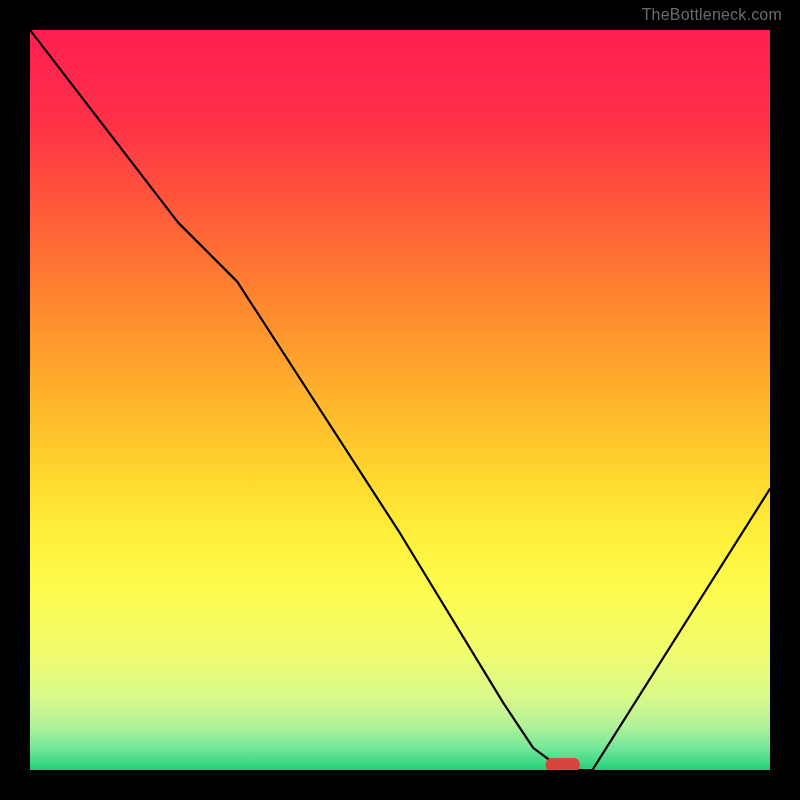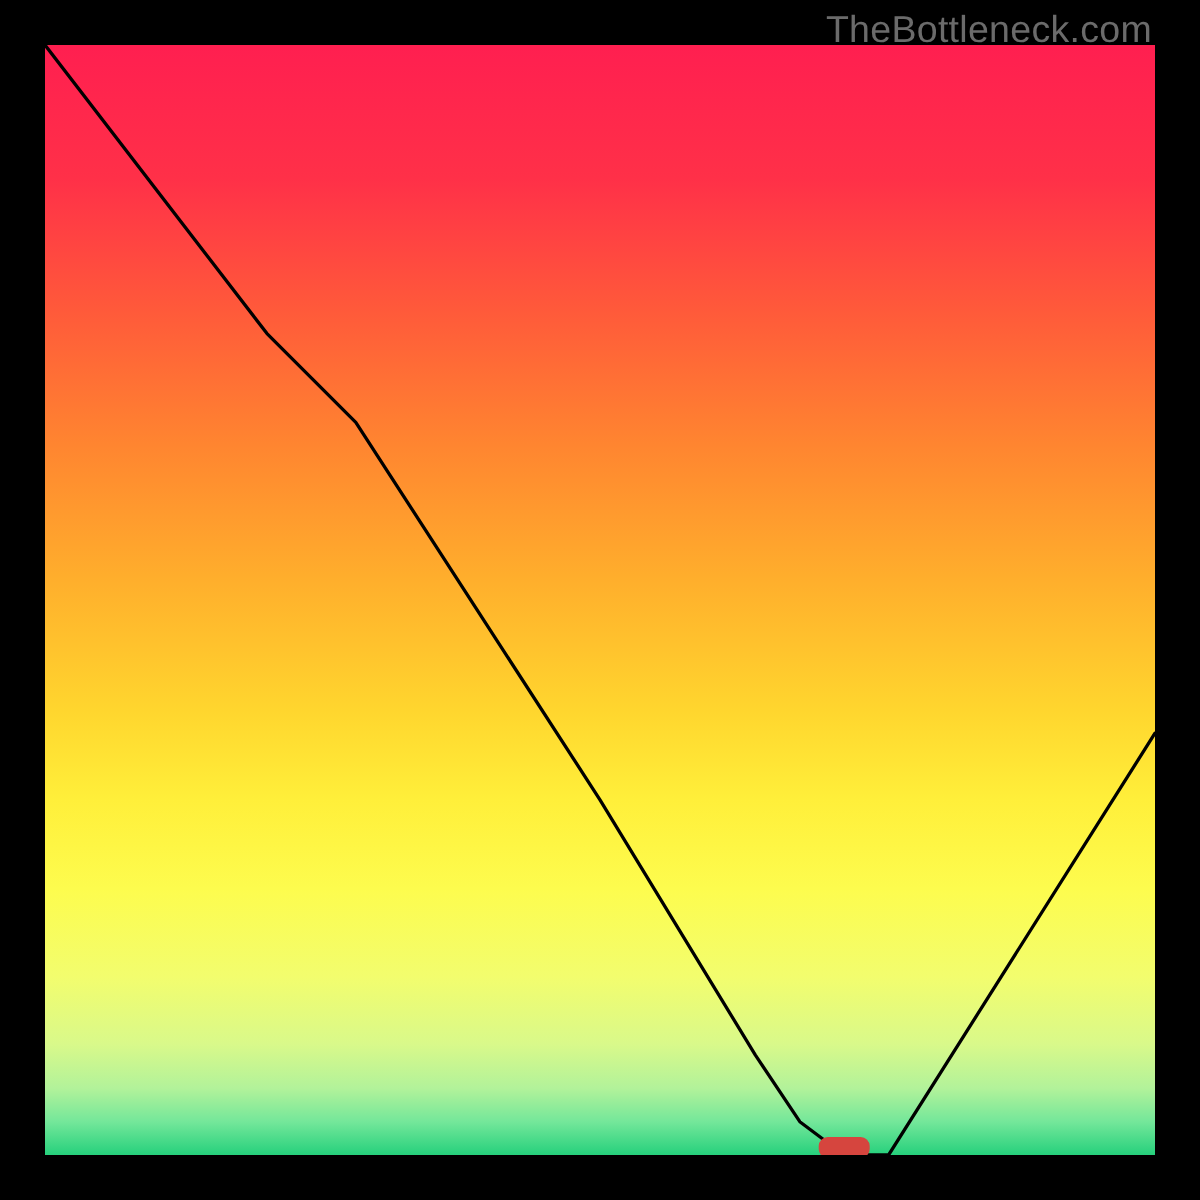--- a/index.html
+++ b/index.html
@@ -13,23 +13,23 @@
   }
   .frame {
     position: relative;
     width: 800px;
     height: 800px;
     background: #000;
   }
   .watermark {
     position: absolute;
     top: 6px;
-    right: 32px;
+    right: 18px;
     color: #6b6b6b;
-    font-size: 25px;
+    font-size: 16px;
     font-weight: 500;
     letter-spacing: 0.2px;
     z-index: 10;
   }
   .plot-area {
     position: absolute;
     left: 30px;
     top: 30px;
     width: 740px;
     height: 740px;

